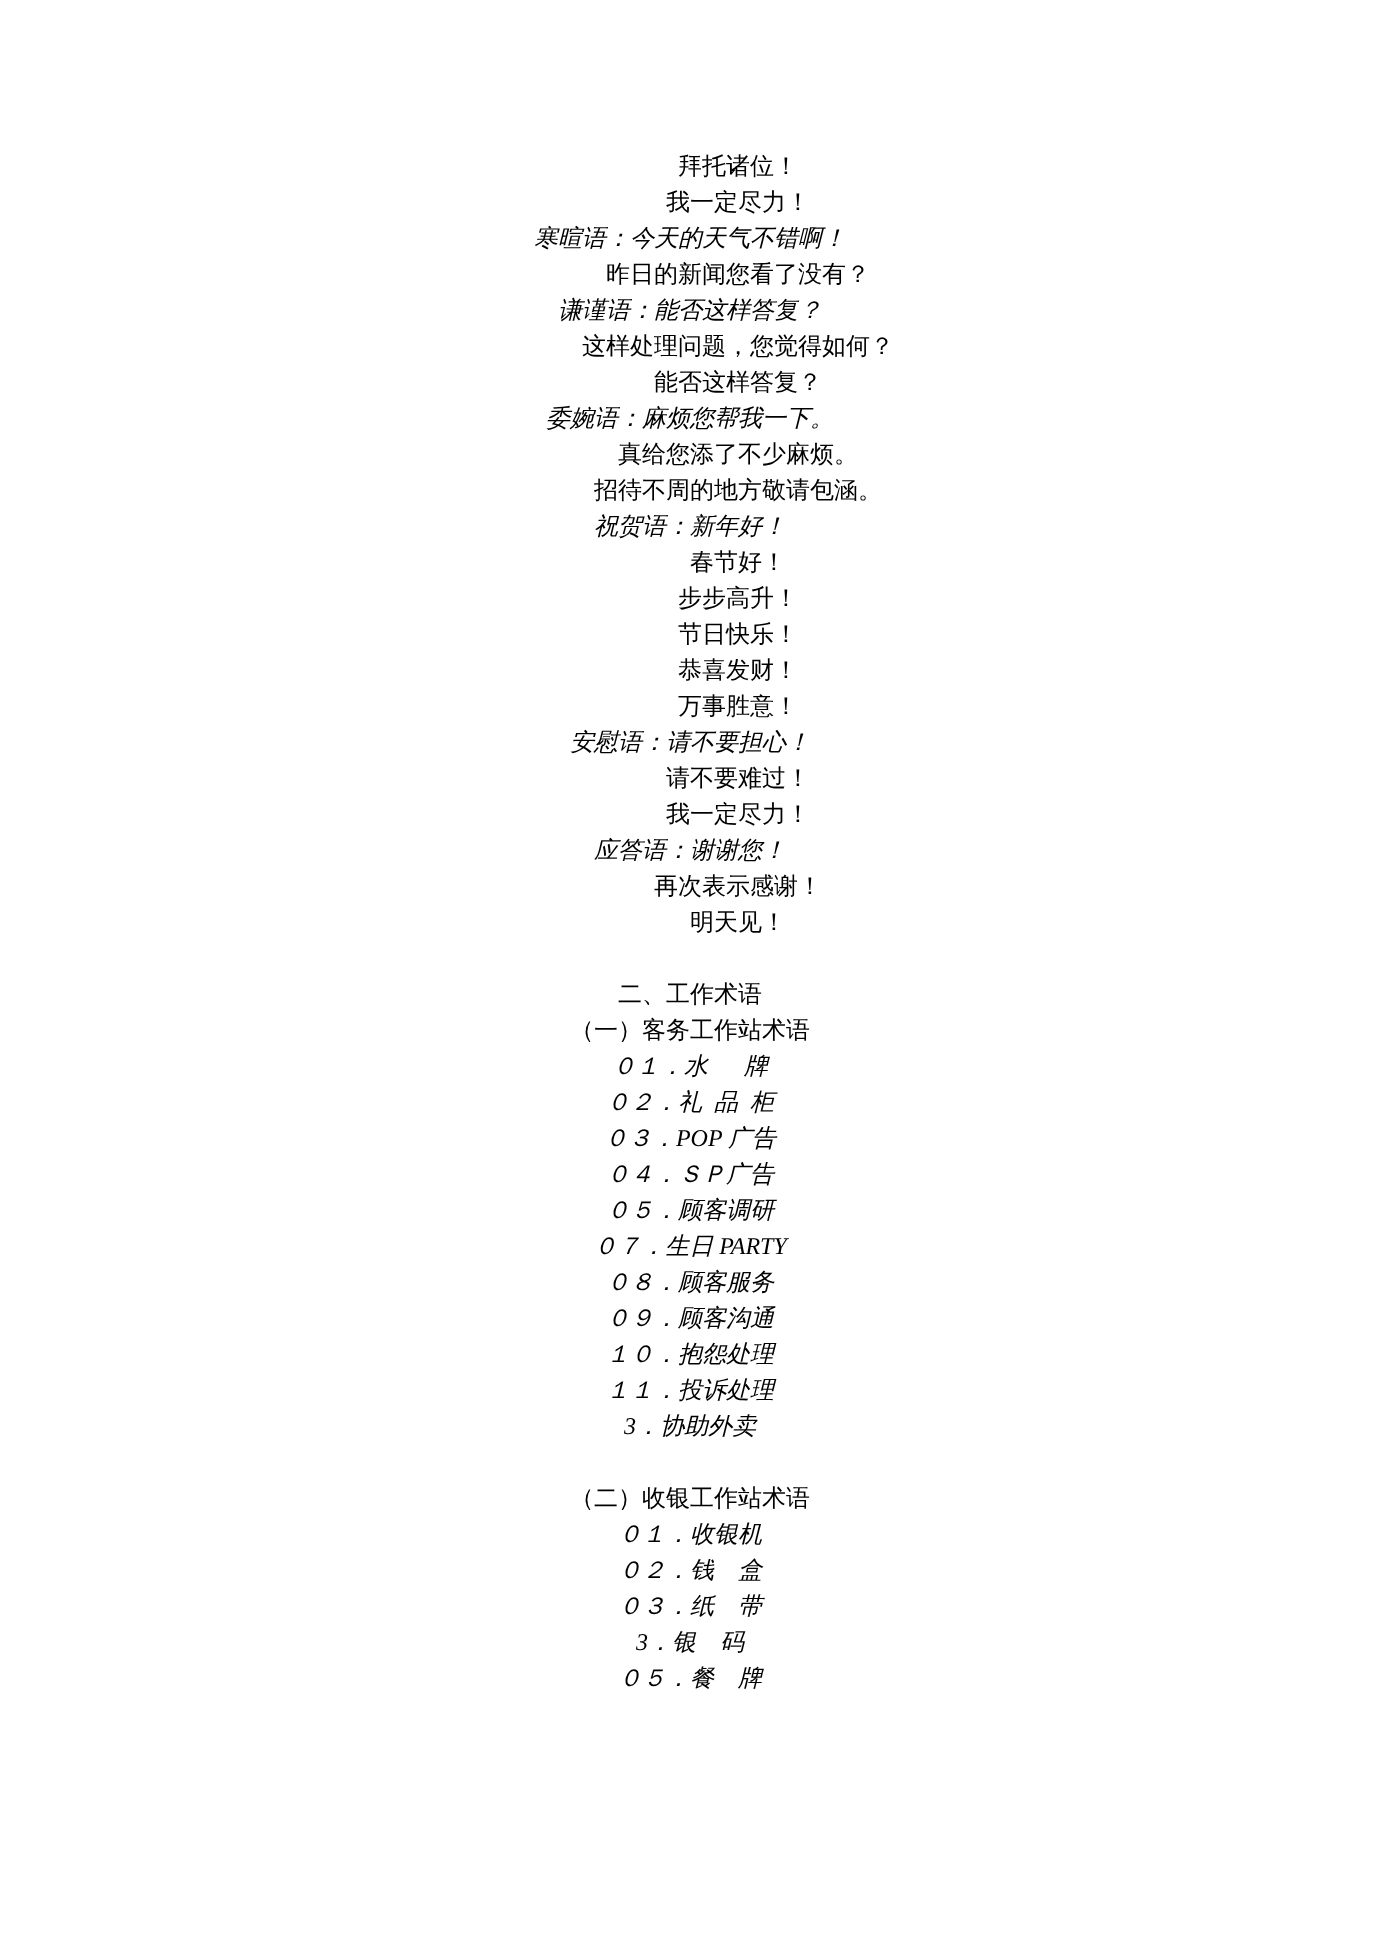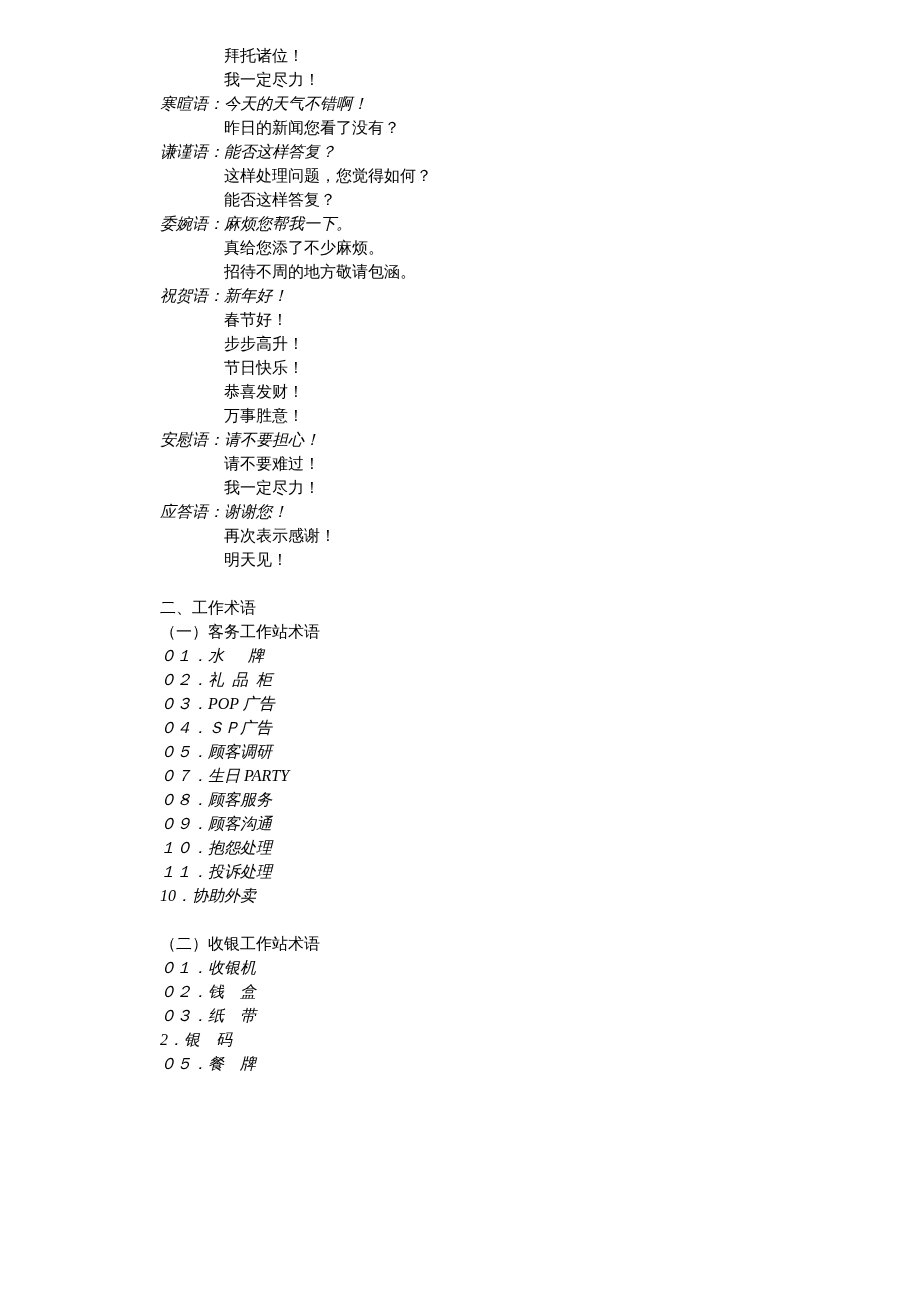--- a/index.html
+++ b/index.html
@@ -7,22 +7,23 @@
     padding: 0;
     background: #ffffff;
     font-family: "SimSun", "宋体", serif;
     font-size: 16px;
     color: #000000;
     line-height: 1.5;
   }
   .page {
     width: 920px;
     min-height: 1302px;
-    padding: 44px 160px 60px 160px;
+    padding: 100px 160px 60px 160px;
     box-sizing: border-box;
+    text-align: center;
   }
   .indent-line {
     padding-left: 64px;
     white-space: pre;
   }
   .category-line {
     white-space: pre;
     font-style: italic;
   }
   .blank-line {
@@ -64,21 +65,21 @@
     <div class="category-line">０１．水      牌</div>
     <div class="category-line">０２．礼  品  柜</div>
     <div class="category-line">０３．POP 广告</div>
     <div class="category-line">０４．ＳＰ广告</div>
     <div class="category-line">０５．顾客调研</div>
     <div class="category-line">０７．生日 PARTY</div>
     <div class="category-line">０８．顾客服务</div>
     <div class="category-line">０９．顾客沟通</div>
     <div class="category-line">１０．抱怨处理</div>
     <div class="category-line">１１．投诉处理</div>
-    <div class="category-line">10．协助外卖</div>
+    <div class="category-line">3．协助外卖</div>
     <div class="blank-line"></div>
     <div class="section-title">（二）收银工作站术语</div>
     <div class="category-line">０１．收银机</div>
     <div class="category-line">０２．钱    盒</div>
     <div class="category-line">０３．纸    带</div>
-    <div class="category-line">2．银    码</div>
+    <div class="category-line">3．银    码</div>
     <div class="category-line">０５．餐    牌</div>
   </div>
 
 </body></html>

